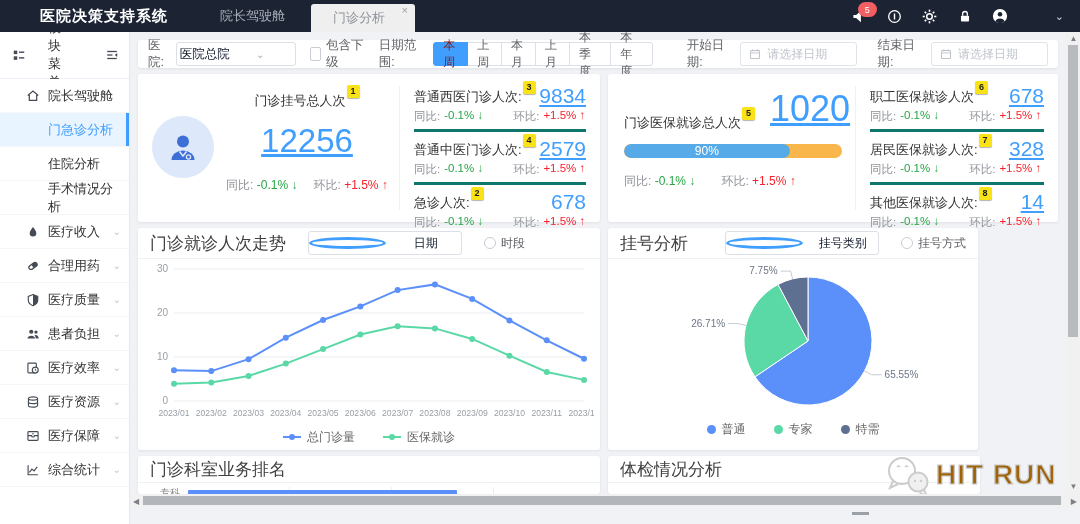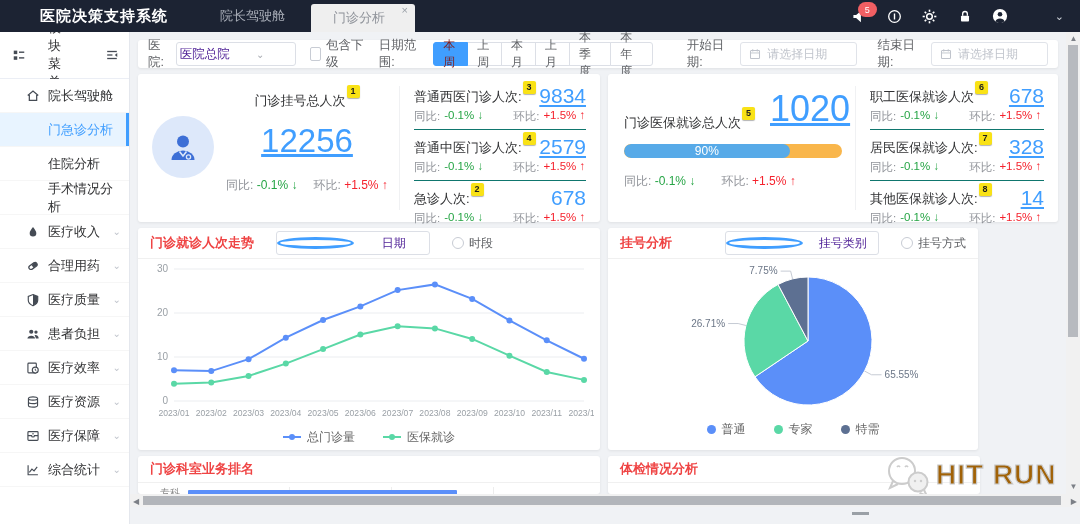--- a/index.html
+++ b/index.html
@@ -28,21 +28,21 @@
   .side-item .sicon{color:#4a505a;display:flex;}
   .side-sub{padding-left:48px;}
   .side-sub.active{background:#e8f4ff;color:#409eff;}
   .side-sub.active::after{content:"";position:absolute;right:0;top:0;bottom:0;width:3px;background:#409eff;}
   
   .card{position:absolute;background:#fff;border-radius:3px;box-shadow:0 1px 3px rgba(0,0,0,.07);box-sizing:border-box;}
   
   .filterbar{left:138px;top:40px;width:920px;height:28px;display:flex;align-items:center;padding:0 10px;font-size:12.5px;color:#606266;}
   .f-label{margin-right:6px;}
   .sel{width:152px;height:22px;border:1px solid #dcdfe6;border-radius:3px;display:flex;align-items:center;background:#fff;cursor:pointer;}
-  .sel span{flex:1;text-align:center;color:#4c1d95;}
+  .sel span{flex:1;text-align:center;color:#0f172a;}
   .sel .chev{color:#a8abb2;font-size:10px;margin-right:7px;}
   .cb{width:12px;height:12px;border:1px solid #c8ccd4;border-radius:2px;background:#fff;margin:0 5px 0 14px;cursor:pointer;}
   .rg{display:flex;margin-left:8px;margin-right:14px;}
   .rg .btn{height:22px;padding:0 9px;display:flex;align-items:center;border:1px solid #dcdfe6;background:#fff;color:#606266;
            font-size:12px;margin-left:-1px;cursor:pointer;}
   .rg .btn:first-child{border-radius:3px 0 0 3px;}
   .rg .btn:last-child{border-radius:0 3px 3px 0;}
   .rg .btn.active{background:#409eff;border-color:#409eff;color:#7f1d1d;z-index:1;}
   .date{width:128px;height:22px;border:1px solid #e0e3e9;border-radius:3px;display:flex;align-items:center;gap:6px;
         padding:0 8px;color:#c0c4cc;font-size:12px;background:#fff;margin-left:6px;cursor:text;}
@@ -58,39 +58,39 @@
   .big-num{font-size:33px;color:#409eff;text-decoration:underline;font-weight:500;margin-top:12px;cursor:pointer;}
   .ratio-row{display:flex;justify-content:center;gap:16px;font-size:12px;color:#909399;margin-top:17px;white-space:nowrap;}
   .grn{color:#27a546;}
   .red{color:#f5222d;}
   .badge{display:inline-block;background:#f9e216;color:#1d1d1d;font-size:9px;font-weight:bold;min-width:13px;height:13px;
          line-height:13px;text-align:center;border-radius:2px;box-shadow:0 1px 1px rgba(0,0,0,.3);
          vertical-align:top;margin:-7px 0 0 1px;}
   .mini-col{position:absolute;top:2px;bottom:2px;padding:3px 14px 0;box-sizing:border-box;}
   .mini-colA{left:262px;right:0;}
   .mini-colB{left:248px;right:0;}
-  .mini-row{padding:6px 0 5px;border-bottom:1px solid #0f766e;}
+  .mini-row{padding:6px 0 5px;border-bottom:3px solid #0f766e;}
   .mini-row:last-child{border-bottom:none;}
   .mini-head{display:flex;justify-content:space-between;align-items:flex-start;}
   .mini-title{font-size:13px;color:#303133;padding-top:3px;}
   .mini-value{font-size:21px;color:#409eff;font-weight:500;text-decoration:underline;line-height:21px;cursor:pointer;}
   .mini-value.nolink{text-decoration:none;cursor:default;}
   .mini-ratio{display:flex;gap:4px;font-size:11.5px;color:#909399;margin-top:3px;white-space:nowrap;}
   .mini-ratio .g2{margin-left:26px;}
   .insur-title{position:absolute;left:16px;top:40px;font-size:13px;color:#303133;}
   .insur-num{position:absolute;left:162px;top:14px;font-size:36px;color:#409eff;font-weight:500;text-decoration:underline;cursor:pointer;}
   .progress{position:absolute;left:16px;top:70px;width:218px;height:14px;border-radius:7px;background:#f9b64b;overflow:hidden;}
   .progress .fill{width:76%;height:100%;background:#57aae8;border-radius:7px;display:flex;align-items:center;justify-content:center;
                   color:#fff;font-size:12px;}
   .insur-ratio{position:absolute;left:16px;top:99px;display:flex;gap:26px;font-size:12px;color:#909399;white-space:nowrap;}
   
   .cardC{left:138px;top:228px;width:462px;height:222px;}
   .cardD{left:608px;top:228px;width:370px;height:222px;}
   .panel-head{height:30px;display:flex;align-items:center;padding:0 12px;border-bottom:1px solid #f0f0f0;}
-  .panel-title{font-weight:bold;font-size:13px;color:#ef4444;}
+  .panel-title{font-weight:normal;font-size:17px;color:#404040;}
   .radio{display:flex;align-items:center;gap:5px;margin-left:22px;font-size:12px;color:#606266;cursor:pointer;}
   .radio .rdot{width:12px;height:12px;border-radius:50%;border:1px solid #c8ccd4;box-sizing:border-box;background:#fff;}
   .radio.sel .rdot{border:3.5px solid #409eff;}
   .radio.first-right{margin-left:auto;}
   .legend{display:flex;justify-content:center;align-items:center;gap:28px;font-size:12px;color:#666;height:20px;}
   .legend .li{display:flex;align-items:center;gap:6px;cursor:pointer;}
   
   .cardE{left:138px;top:456px;width:462px;height:38px;overflow:hidden;}
   .cardF{left:608px;top:456px;width:372px;height:38px;overflow:hidden;}
   .bh{height:26px;display:flex;align-items:center;padding:0 12px;border-bottom:1px solid #f0f0f0;}

